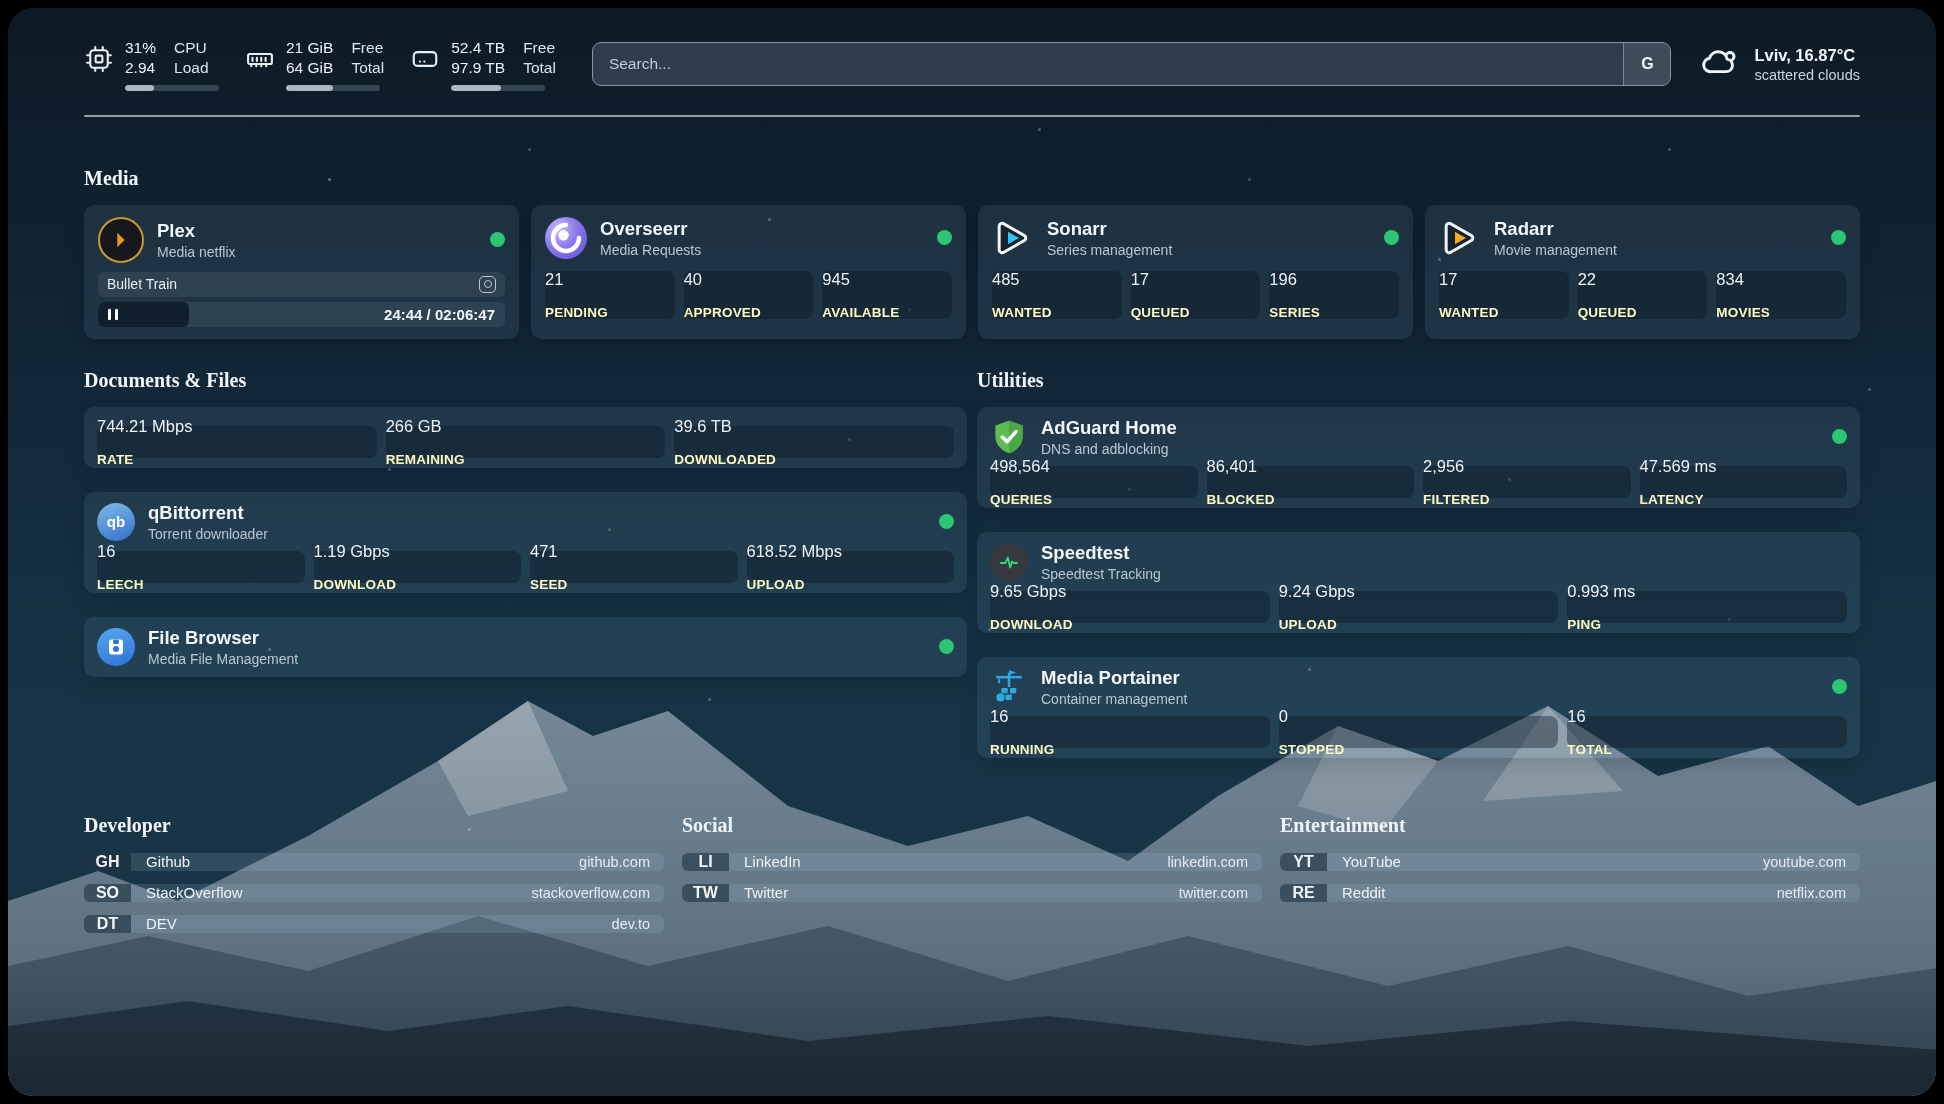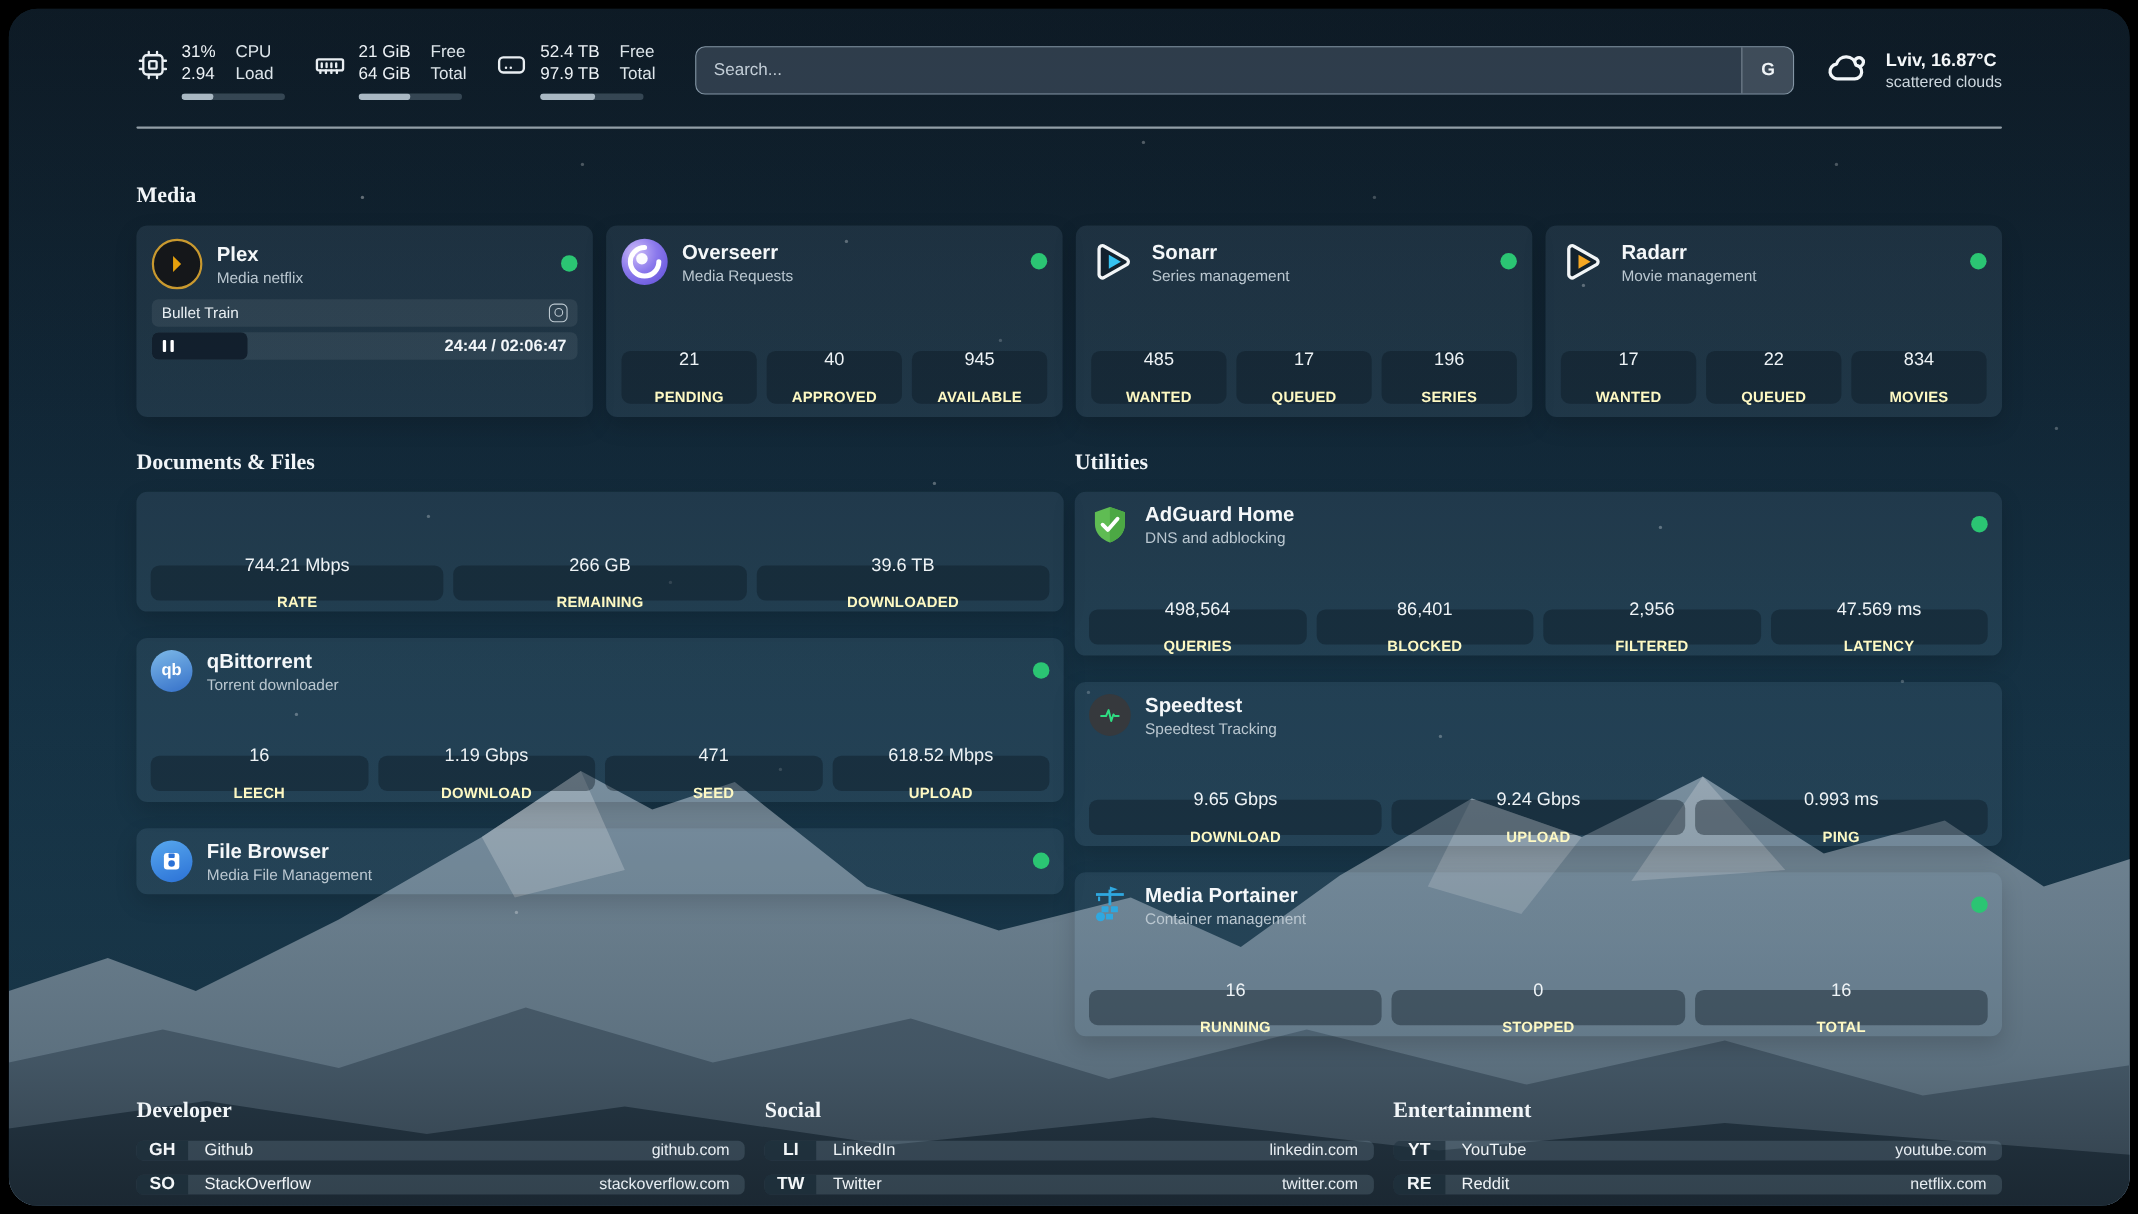--- a/index.html
+++ b/index.html
@@ -11,21 +11,21 @@
   .tint{position:absolute;inset:0;background:linear-gradient(180deg,rgba(12,24,34,.18) 0%,rgba(14,30,42,.10) 55%,rgba(16,36,50,.38) 88%,rgba(9,19,27,.55) 100%);}
   .flakes{position:absolute;top:0;left:0;width:3px;height:3px;border-radius:50%;background:transparent;
     box-shadow:320px 170px rgba(255,255,255,.35),520px 140px rgba(255,255,255,.25),760px 210px rgba(255,255,255,.3),
     1030px 120px rgba(255,255,255,.28),1240px 170px rgba(255,255,255,.22),1430px 250px rgba(255,255,255,.3),
     1660px 140px rgba(255,255,255,.25),380px 460px rgba(255,255,255,.28),600px 520px rgba(255,255,255,.22),
     840px 430px rgba(255,255,255,.3),1120px 480px rgba(255,255,255,.24),1500px 470px rgba(255,255,255,.3),
     260px 640px rgba(255,255,255,.3),700px 690px rgba(255,255,255,.26),980px 620px rgba(255,255,255,.22),
     1300px 660px rgba(255,255,255,.28),1720px 610px rgba(255,255,255,.24),460px 820px rgba(255,255,255,.3),
     900px 300px rgba(255,255,255,.2),1860px 380px rgba(255,255,255,.25);}
   
-  .content{position:absolute;inset:0;padding:0 116px;}
+  .content{position:absolute;inset:0;padding:0 76px;}
   
   .topbar{display:flex;align-items:center;padding-top:30px;}
   .metrics{display:flex;align-items:flex-start;gap:26px;}
   .metric{display:flex;gap:11px;align-items:flex-start;}
   .m-icon{color:#e9eef2;margin-top:6px;}
   .m-cols{display:flex;gap:18px;font-size:15.5px;color:#edf2f6;line-height:1.32;}
   .m-col{display:flex;flex-direction:column;}
   .m-col.dim{color:#dde5ea;}
   .m-bar{margin-top:6px;width:94px;height:6px;border-radius:3px;background:rgba(125,148,164,.35);overflow:hidden;}
   .m-fill{height:100%;border-radius:3px;background:#a9b8c3;}
@@ -51,21 +51,21 @@
   .card{background:rgba(160,198,222,.10);border-radius:10px;padding:12px 14px;box-shadow:0 8px 20px rgba(0,0,0,.15);}
   .card-head{display:flex;align-items:center;gap:13px;}
   .app-icon{width:42px;height:42px;flex:0 0 auto;display:flex;align-items:center;justify-content:center;border-radius:50%;}
   .titles{display:flex;flex-direction:column;gap:2px;}
   .card-title{font-size:18.5px;font-weight:600;color:#f4f7f9;}
   .card-sub{font-size:14px;color:#bac7d0;}
   .dot{width:15px;height:15px;border-radius:50%;background:#2bc573;margin-left:auto;align-self:center;flex:0 0 auto;}
   .stats{display:grid;gap:9px;margin-top:12px;}
   .stats.c3{grid-template-columns:repeat(3,1fr);}
   .stats.c4{grid-template-columns:repeat(4,1fr);}
-  .stat{background:rgba(9,22,32,.40);border-radius:8px;height:48px;display:flex;flex-direction:column;align-items:center;justify-content:center;gap:16px;margin-top:48px;}
+  .stat{background:rgba(9,22,32,.40);border-radius:8px;height:48px;display:flex;flex-direction:column;justify-content:center;gap:16px;}
   .sv{font-size:16.5px;color:#eef3f6;}
   .sl{font-size:13.5px;font-weight:700;color:#fef9c3;letter-spacing:.2px;}
   .compact{padding:10px 13px;}
   .compact .app-icon{width:38px;height:38px;}
   .compact .stats{margin-top:9px;}
   .compact .stat{height:32px;}
   
   .plex-row{margin-top:9px;height:25px;background:rgba(255,255,255,.07);border-radius:6px;display:flex;align-items:center;padding:0 9px;font-size:14px;color:#e9eff3;}
   .media-type{margin-left:auto;width:15px;height:15px;border:1.6px solid #bdc9d1;border-radius:5px;display:flex;align-items:center;justify-content:center;}
   .media-type i{display:block;width:6px;height:6px;border:1.6px solid #bdc9d1;border-radius:50%;}

